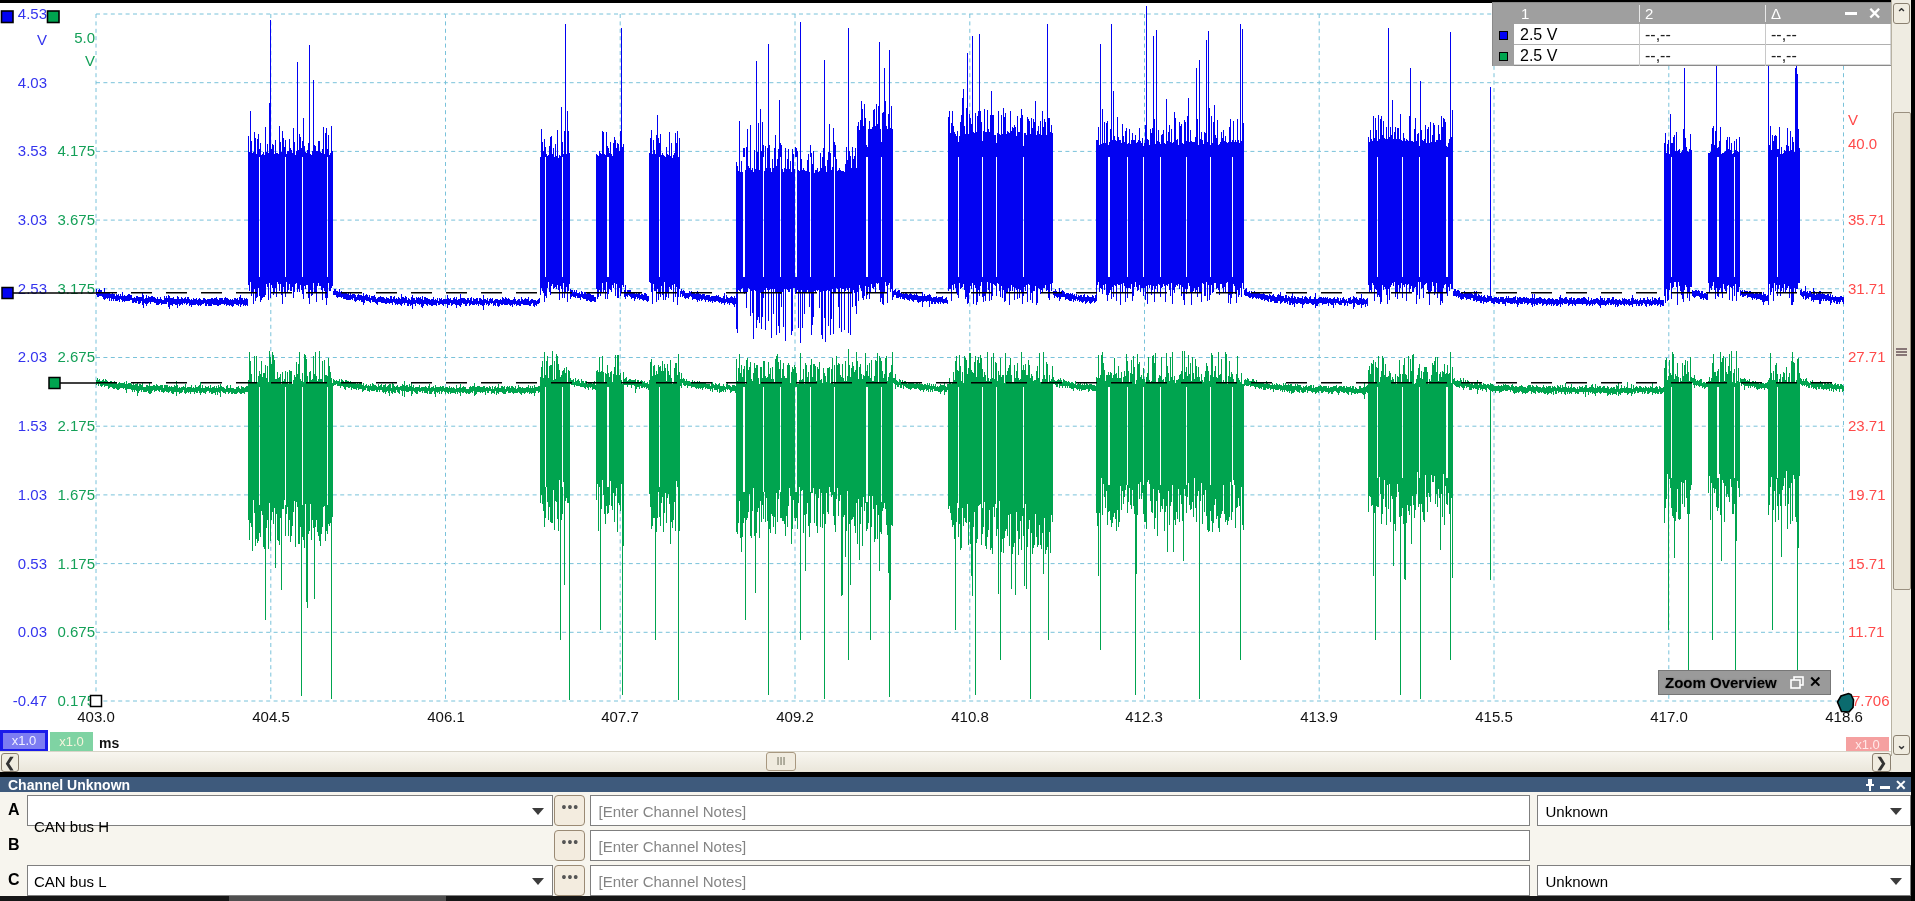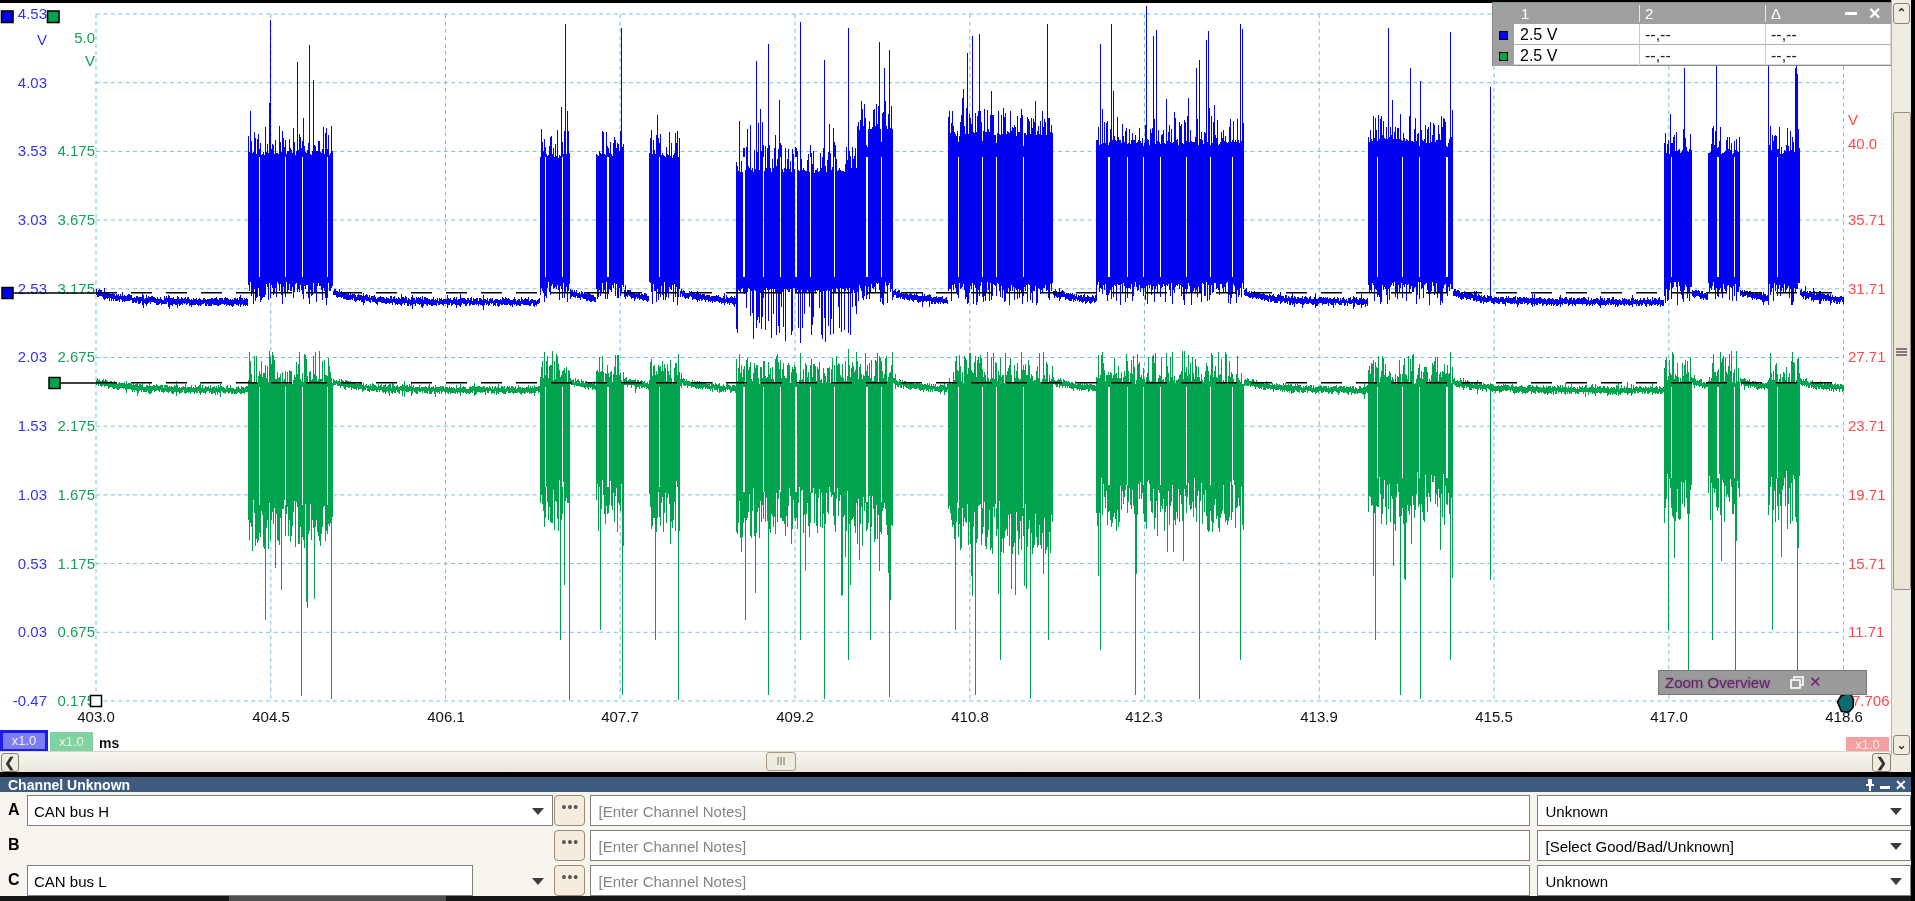--- a/index.html
+++ b/index.html
@@ -119,21 +119,21 @@
   <div class="abs" style="left:146px;top:21px;width:1px;height:42px;background:#c8c8c8"></div>
   <div class="abs" style="left:272px;top:21px;width:1px;height:42px;background:#c8c8c8"></div>
   <div class="abs" style="left:27px;top:23px;font-size:16px;color:#000">2.5 V</div>
   <div class="abs" style="left:27px;top:44px;font-size:16px;color:#000">2.5 V</div>
   <div class="abs" style="left:152px;top:23px;font-size:16px;color:#222">--,--</div>
   <div class="abs" style="left:152px;top:44px;font-size:16px;color:#222">--,--</div>
   <div class="abs" style="left:278px;top:23px;font-size:16px;color:#222">--,--</div>
   <div class="abs" style="left:278px;top:44px;font-size:16px;color:#222">--,--</div>
 </div>
 
-<div class="abs" style="left:1658px;top:670px;width:209px;height:25px;background:#9a9a9a;border:1px solid #777;color:#701a75;font-size:15px;font-weight:normal">
+<div class="abs" style="left:1658px;top:670px;width:173px;height:25px;background:#9a9a9a;border:1px solid #777;color:#000000;font-size:15px;font-weight:bold">
   <span class="abs" style="left:6px;top:3px;text-shadow:0 0 2px #666">Zoom Overview</span>
   <svg class="abs" style="left:131px;top:5px" width="14" height="13" viewBox="0 0 14 13">
         <rect x="4" y="1" width="9" height="8" fill="none" stroke="#fff" stroke-width="1.6"></rect>
         <rect x="1" y="4" width="9" height="8" fill="#9a9a9a" stroke="#fff" stroke-width="1.6"></rect>
       </svg>
   <span class="abs" style="left:150px;top:2px;font-size:15px">✕</span>
 </div>
 
 <div class="abs" style="left:0;top:730px;width:48px;height:22px;background:#7d7df2;border:3px solid #1b1bea;color:#f0f0ff;font-size:13px;text-align:center;line-height:16px">x1.0</div>
 <div class="abs" style="left:50px;top:731.5px;width:43px;height:19.5px;background:#7fd3a3;color:#f5f5dc;font-size:13px;text-align:center;line-height:19px">x1.0</div>
@@ -166,44 +166,40 @@
   <div class="abs" style="left:1880px;top:9px;width:10px;height:3px;background:#fff"></div>
   <span class="abs" style="left:1895px;top:0px;font-size:14px">✕</span>
 </div>
 <div class="abs" style="left:0;top:792px;width:1911px;height:104px;background:#f7f5ee"></div>
 
 <div class="abs" style="left:8px;top:801px;font-size:16px;font-weight:bold;color:#000">A</div>
 <div class="abs" style="left:8px;top:836px;font-size:16px;font-weight:bold;color:#000">B</div>
 <div class="abs" style="left:8px;top:871px;font-size:16px;font-weight:bold;color:#000">C</div>
 
 <div class="panelrow" style="left:27px;top:794.5px;width:526px">
-  <div class="abs" style="left:6px;top:7px;font-size:15px;color:#000">CAN bus H</div>
+  <div class="abs" style="left:6px;top:22px;font-size:15px;color:#000">CAN bus H</div>
   <div class="ddarrow" style="left:504px;top:12px"></div>
 </div>
 <div class="panelrow" style="left:553.5px;top:794.5px;width:31px;background:#f3ecdf;border:1px solid #9a8a74;border-radius:4px">
   <div class="abs" style="left:7px;top:3px;font-size:14px;color:#555;letter-spacing:1px">•••</div>
 </div>
 <div class="panelrow" style="left:589.5px;top:794.5px;width:940px">
   <div class="abs" style="left:8px;top:7px;font-size:15px;color:#848484">[Enter Channel Notes]</div>
 </div>
 <div class="panelrow" style="left:1536.5px;top:794.5px;width:374.5px">
   <div class="abs" style="left:8px;top:7px;font-size:15px;color:#000">Unknown</div>
   <div class="ddarrow" style="left:352px;top:12px"></div>
 </div>
 <div class="panelrow" style="left:553.5px;top:829.5px;width:31px;background:#f3ecdf;border:1px solid #9a8a74;border-radius:4px">
   <div class="abs" style="left:7px;top:3px;font-size:14px;color:#555;letter-spacing:1px">•••</div>
 </div>
 <div class="panelrow" style="left:589.5px;top:829.5px;width:940px">
   <div class="abs" style="left:8px;top:7px;font-size:15px;color:#848484">[Enter Channel Notes]</div>
 </div>
-<div class="panelrow" style="left:1536.5px;top:829.5px;width:374.5px">
-  <div class="abs" style="left:8px;top:7px;font-size:15px;color:#000">[Select Good/Bad/Unknown]</div>
-  <div class="ddarrow" style="left:352px;top:12px"></div>
-</div>
-<div class="panelrow" style="left:27px;top:864.5px;width:446px">
+<div class="panelrow" style="left:27px;top:864.5px;width:526px">
   <div class="abs" style="left:6px;top:7px;font-size:15px;color:#000">CAN bus L</div>
   <div class="ddarrow" style="left:504px;top:12px"></div>
 </div>
 <div class="panelrow" style="left:553.5px;top:864.5px;width:31px;background:#f3ecdf;border:1px solid #9a8a74;border-radius:4px">
   <div class="abs" style="left:7px;top:3px;font-size:14px;color:#555;letter-spacing:1px">•••</div>
 </div>
 <div class="panelrow" style="left:589.5px;top:864.5px;width:940px">
   <div class="abs" style="left:8px;top:7px;font-size:15px;color:#848484">[Enter Channel Notes]</div>
 </div>
 <div class="panelrow" style="left:1536.5px;top:864.5px;width:374.5px">

